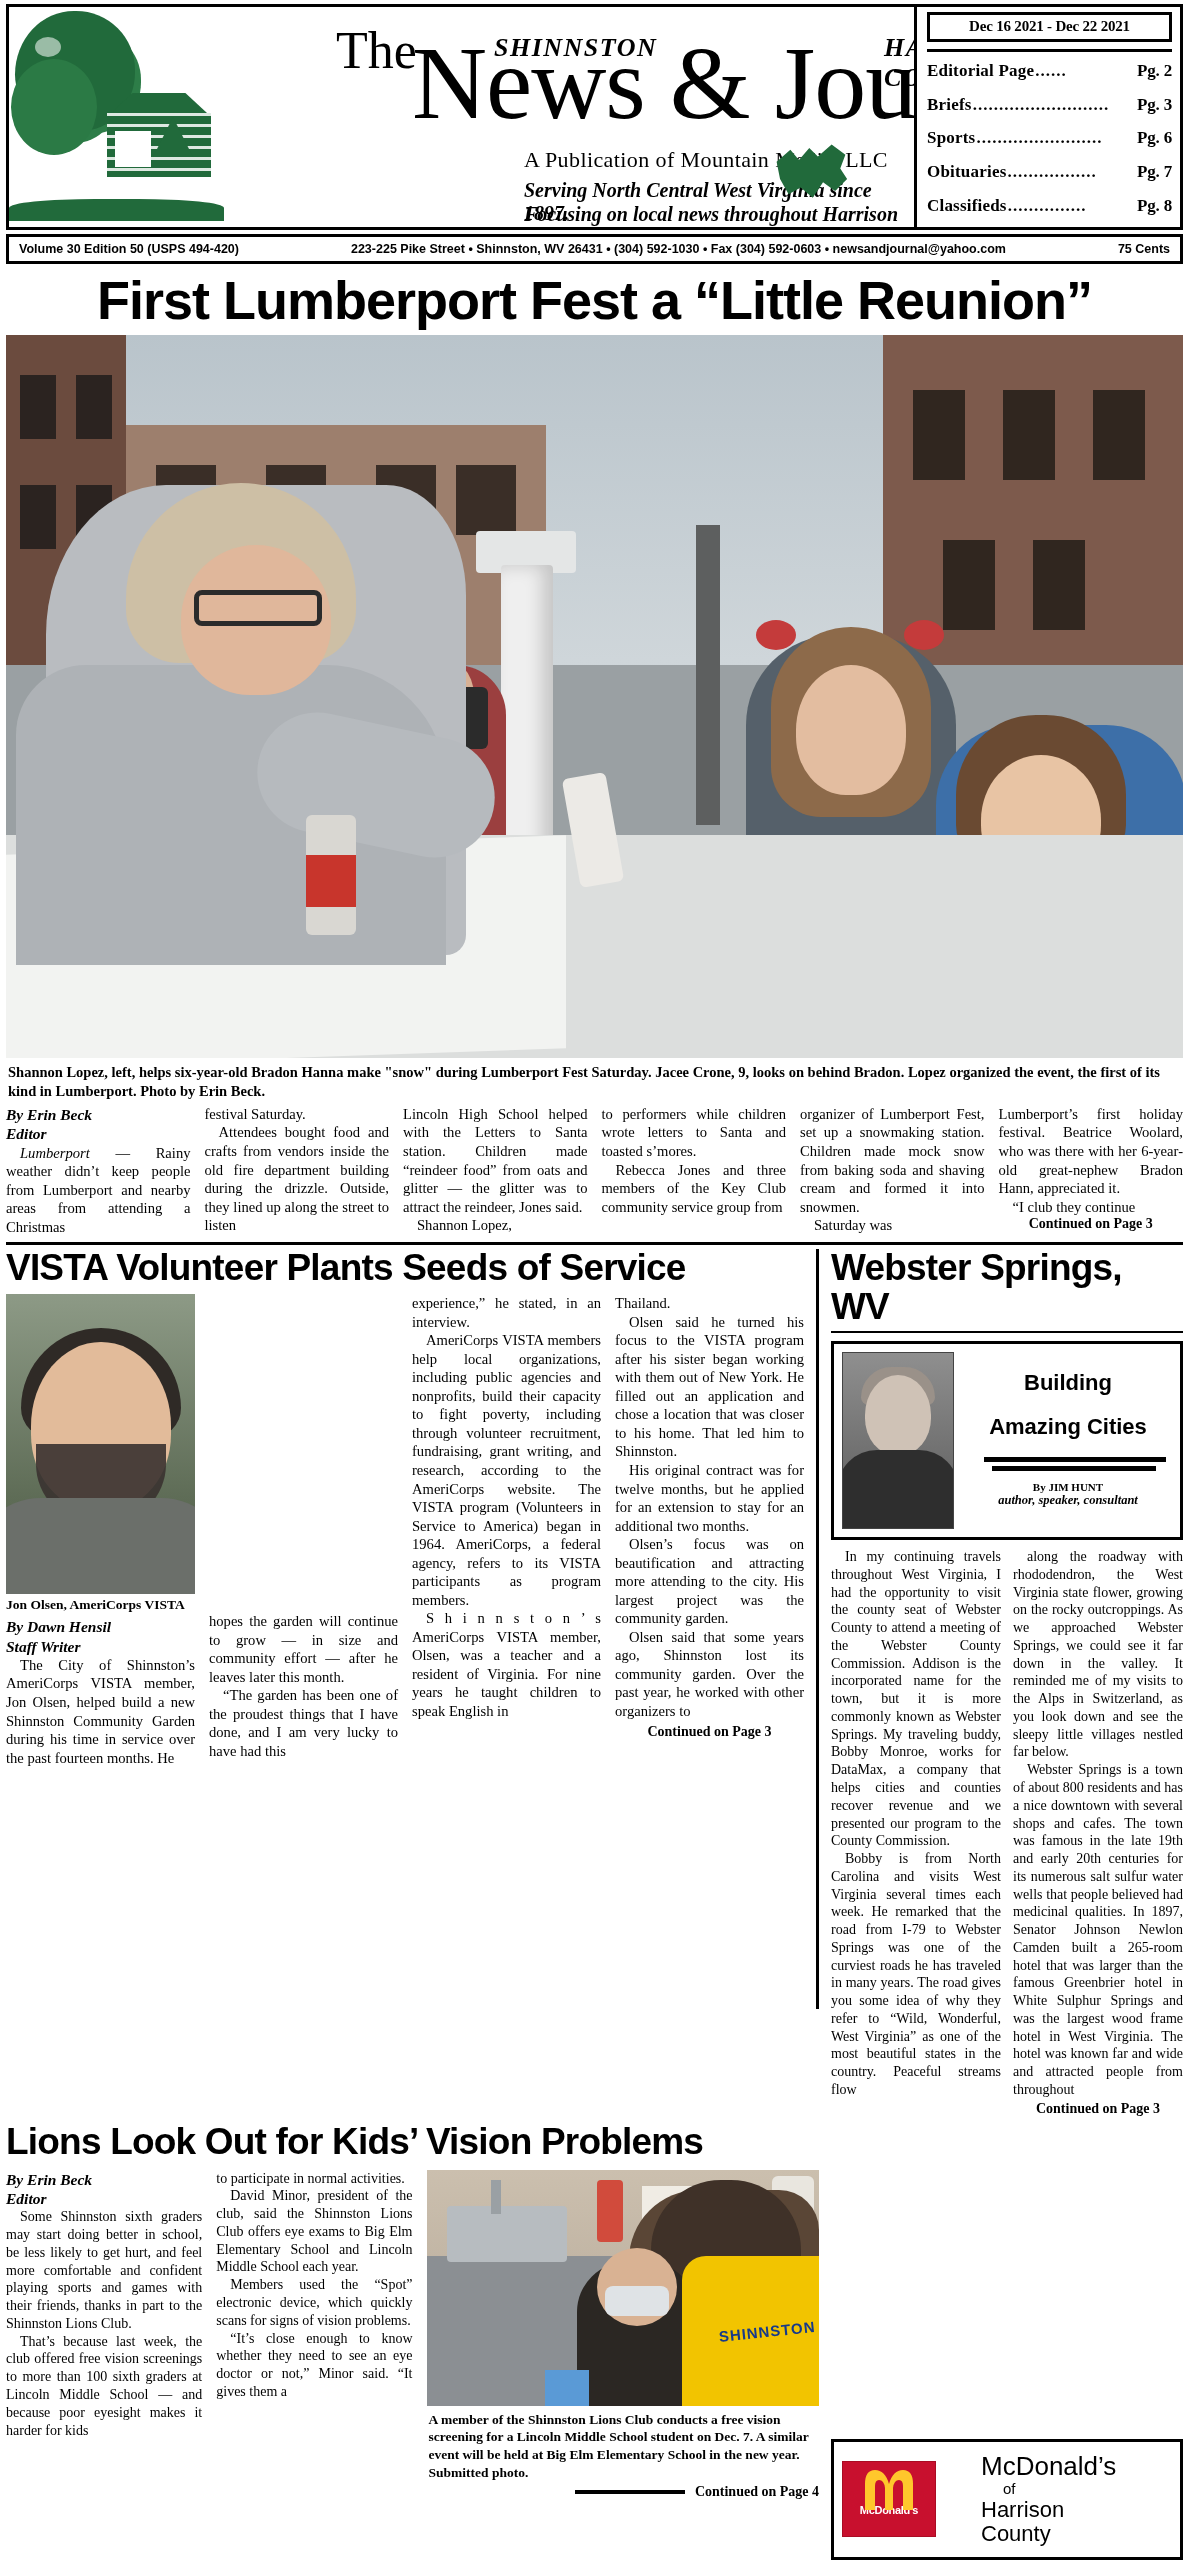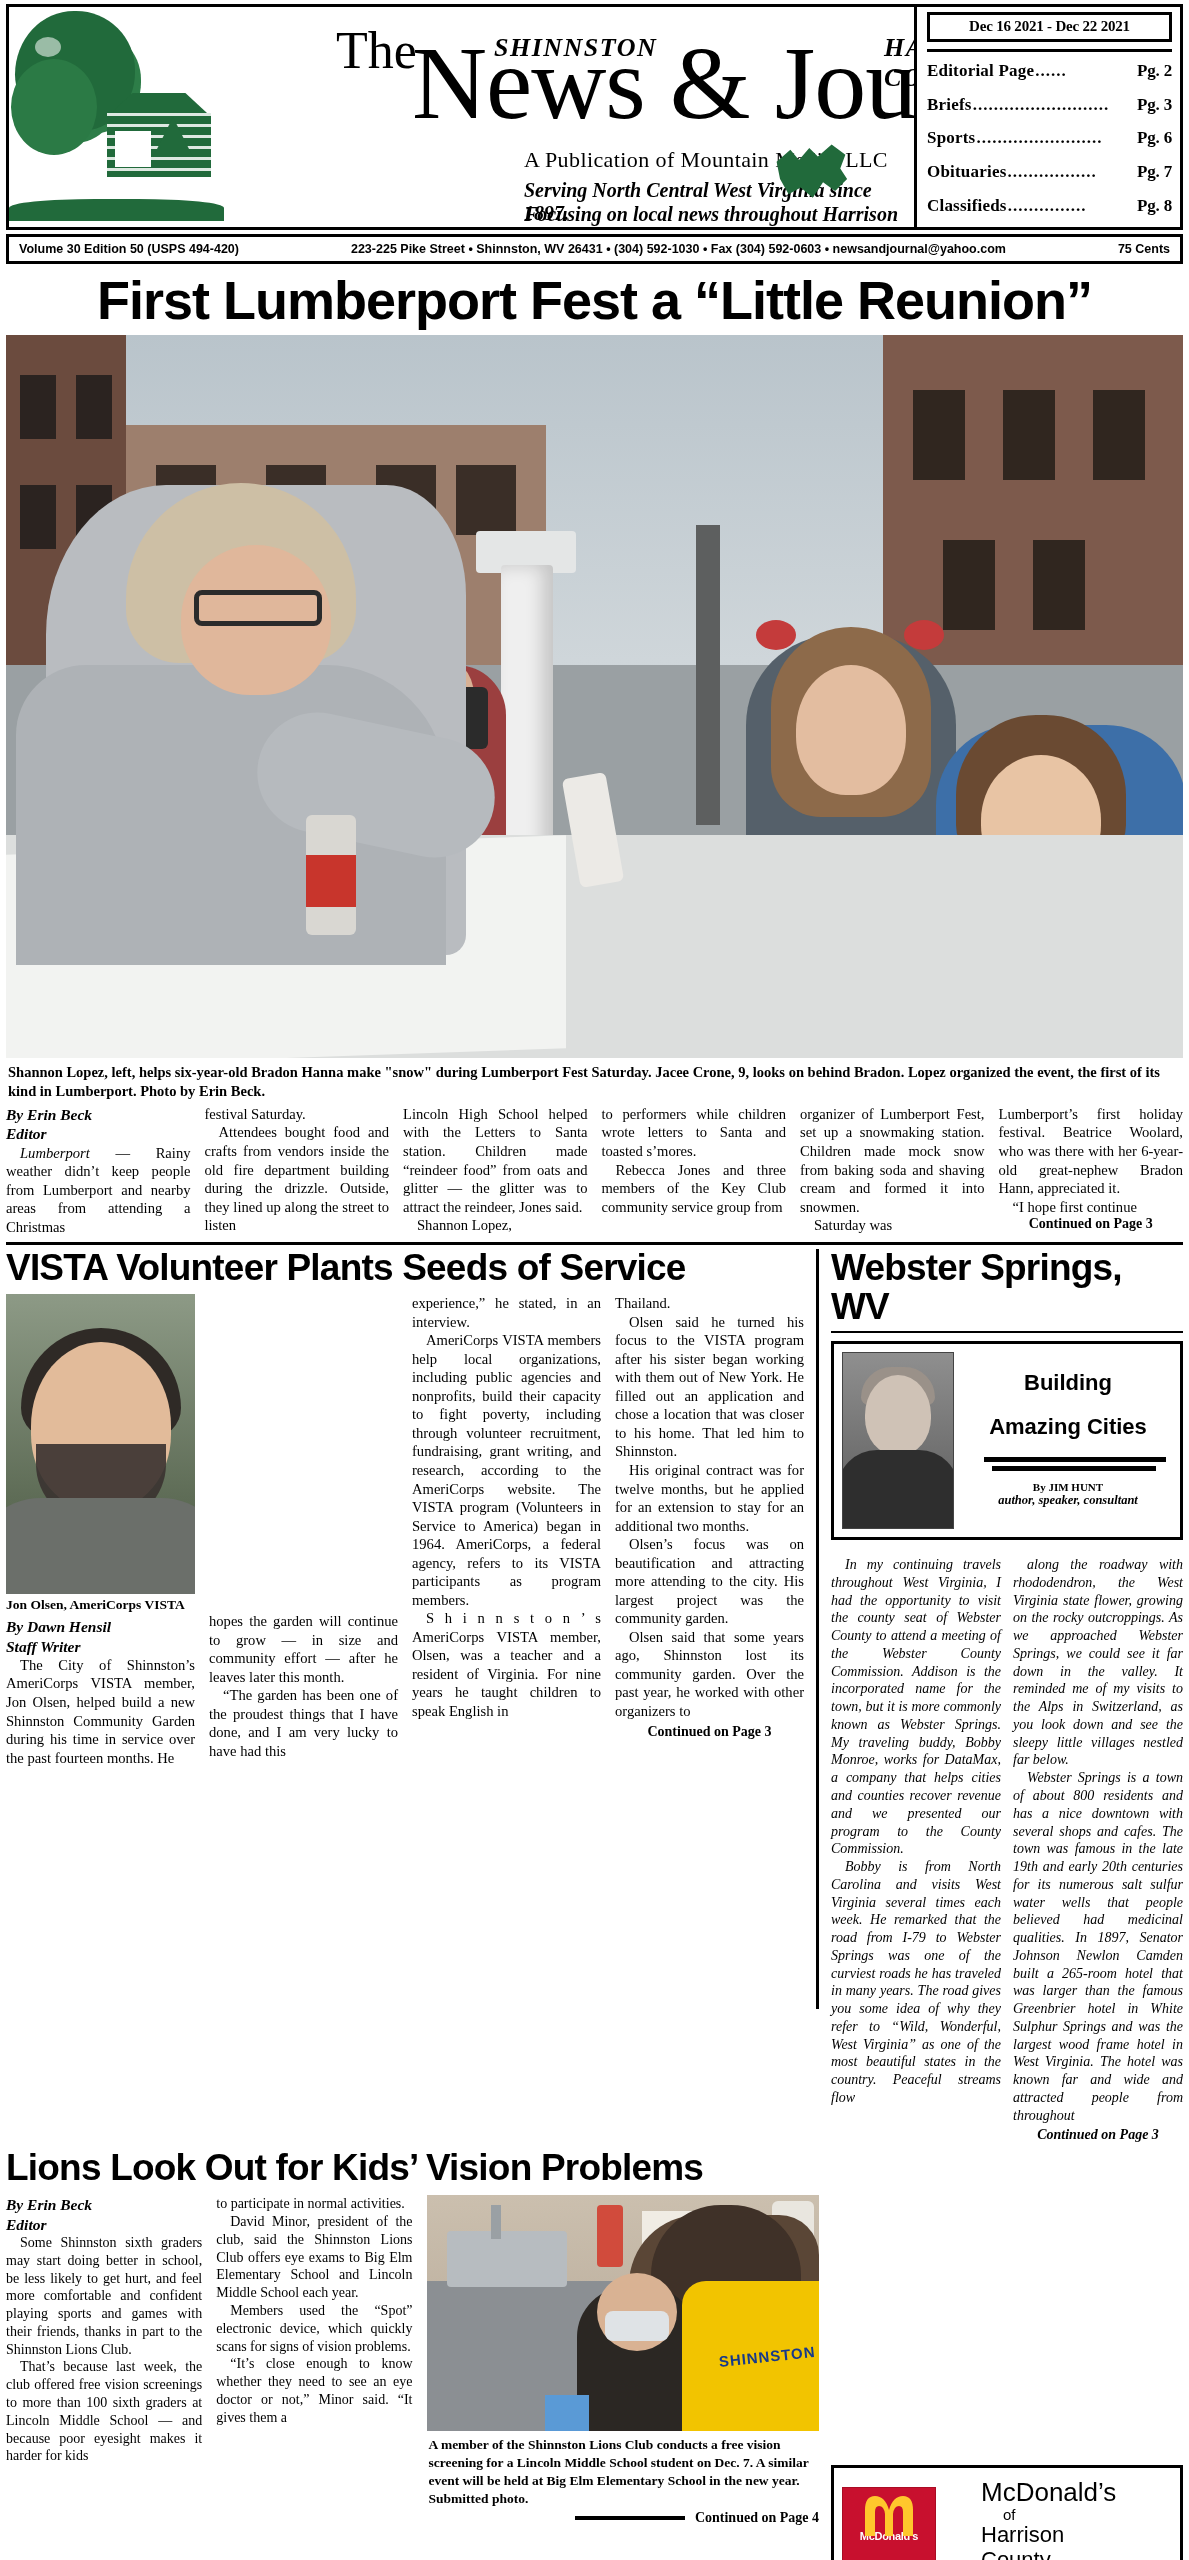--- a/index.html
+++ b/index.html
@@ -303,21 +303,21 @@
     </div>
     <div class="col">
       <div class="body">
         <p class="noind">organizer of Lumberport Fest, set up a snowmaking station. Children made mock snow from baking soda and shaving cream and formed it into snowmen.</p>
         <p>Saturday was</p>
       </div>
     </div>
     <div class="col">
       <div class="body">
         <p class="noind">Lumberport’s first holiday festival. Beatrice Woolard, who was there with her 6-year-old great-nephew Bradon Hann, appreciated it.</p>
-        <p>“I hope first continue</p>
+        <p>“I club they continue</p>
       </div>
       <div class="contd">Continued on Page 3</div>
     </div>
   </div>
 
   <div class="rule-thick"></div>
 
   <div style="display:flex;gap:12px;align-items:flex-start;">
 
     <div style="flex:1 1 0;min-width:0;">
@@ -378,21 +378,21 @@
         </div>
         <div class="ws-right">
           <div class="ws-title">Building</div>
           <div class="ws-title">Amazing Cities</div>
           <div class="ws-bar1"></div>
           <div class="ws-bar2"></div>
           <div class="ws-by">By JIM HUNT</div>
           <div class="ws-sub">author, speaker, consultant</div>
         </div>
       </div>
-      <div class="cols" style="margin-top:16px;gap:12px;font-style:italic;">
+      <div class="cols" style="margin-top:8px;gap:12px;">
         <div class="col">
           <div class="body" style="font-size:14px;">
             <p>In my continuing travels throughout West Virginia, I had the opportunity to visit the county seat of Webster County to attend a meeting of the Webster County Commission. Addison is the incorporated name for the town, but it is more commonly known as Webster Springs. My traveling buddy, Bobby Monroe, works for DataMax, a company that helps cities and counties recover revenue and we presented our program to the County Commission.</p>
             <p>Bobby is from North Carolina and visits West Virginia several times each week. He remarked that the road from I-79 to Webster Springs was one of the curviest roads he has traveled in many years. The road gives you some idea of why they refer to “Wild, Wonderful, West Virginia” as one of the most beautiful states in the country. Peaceful streams flow</p>
           </div>
         </div>
         <div class="col">
           <div class="body" style="font-size:14px;">
             <p>along the roadway with rhododendron, the West Virginia state flower, growing on the rocky outcroppings. As we approached Webster Springs, we could see it far down in the valley. It reminded me of my visits to the Alps in Switzerland, as you look down and see the sleepy little villages nestled far below.</p>
             <p>Webster Springs is a town of about 800 residents and has a nice downtown with several shops and cafes. The town was famous in the late 19th and early 20th centuries for its numerous salt sulfur water wells that people believed had medicinal qualities. In 1897, Senator Johnson Newlon Camden built a 265-room hotel that was larger than the famous Greenbrier hotel in White Sulphur Springs and was the largest wood frame hotel in West Virginia. The hotel was known far and wide and attracted people from throughout</p>

